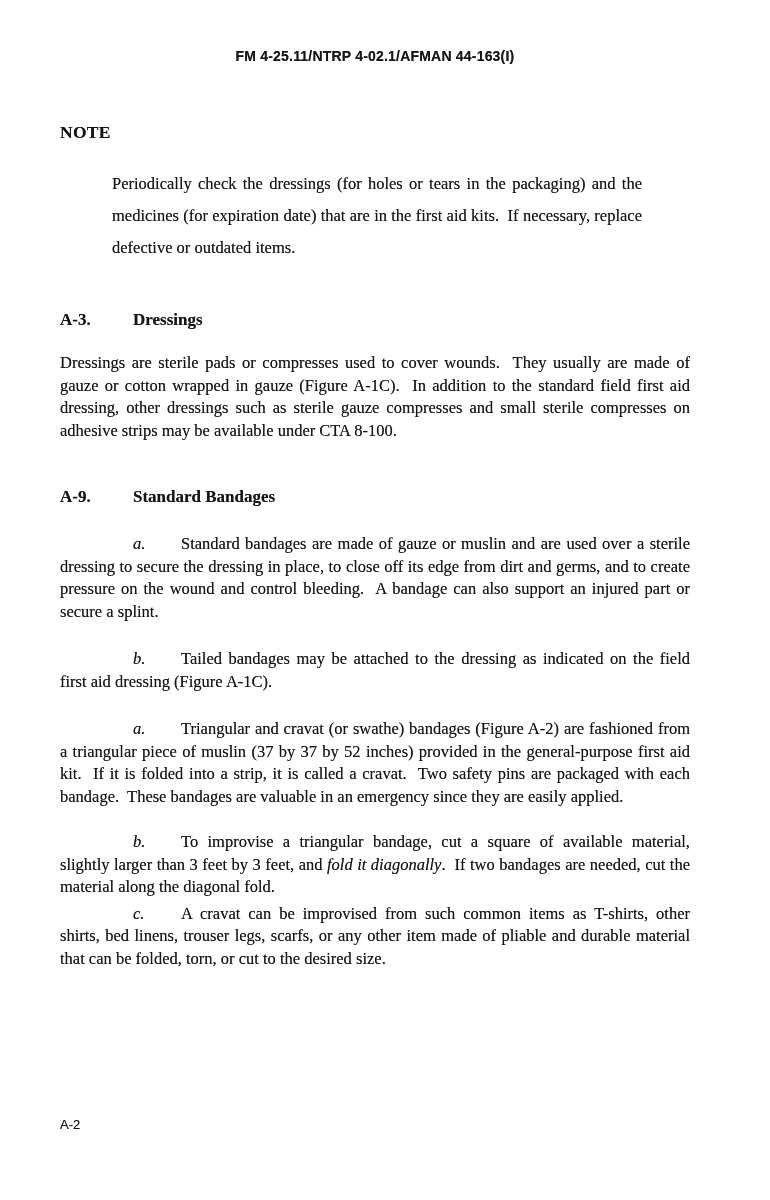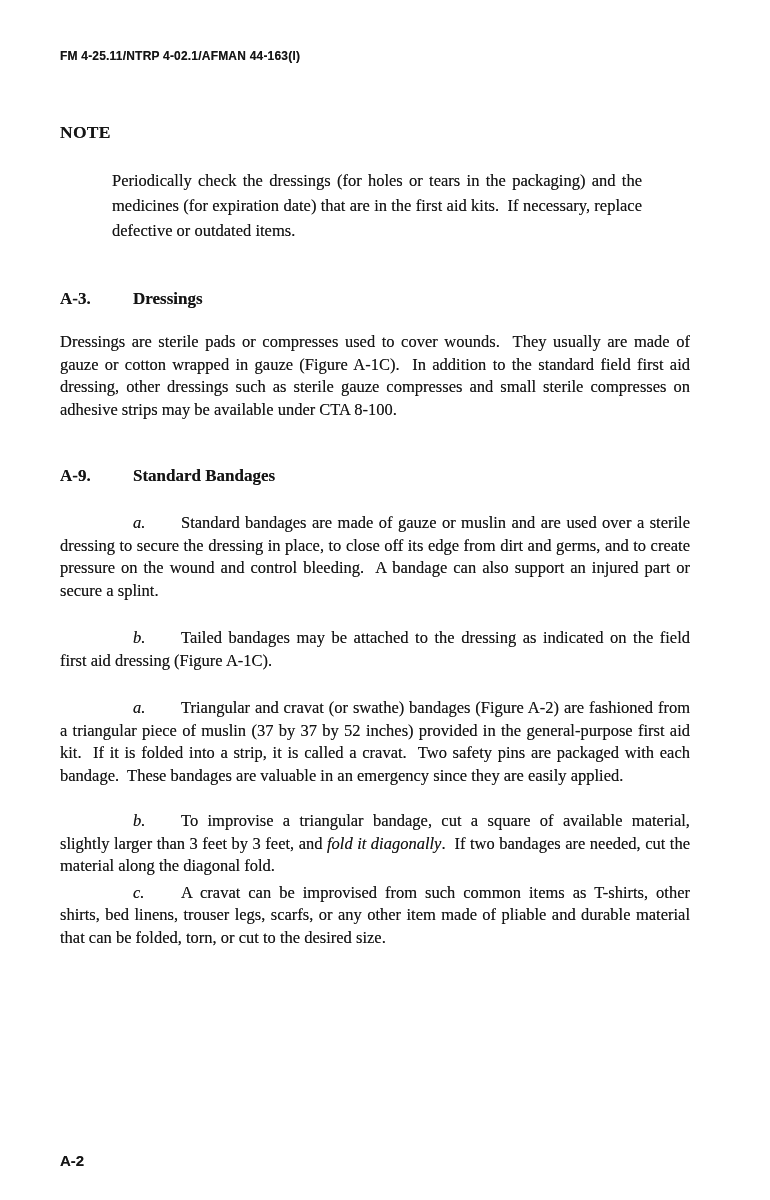--- a/index.html
+++ b/index.html
@@ -15,40 +15,41 @@
     background: #ffffff;
     color: #151515;
     overflow: hidden;
     box-sizing: border-box;
     padding: 46px 80px 0 60px;
     text-shadow: 0 0 0.3px rgba(0,0,0,0.55);
   }
   .doc-header {
     font-family: "Liberation Sans", sans-serif;
     font-weight: bold;
-    font-size: 12px;
+    font-size: 14px;
     line-height: 20px;
     letter-spacing: 0.2px;
+    text-align: center;
   }
   .note-title {
     margin: 56px 0 0 0;
     text-align: left;
     font-family: "Liberation Serif", serif;
     font-weight: bold;
     font-size: 17.5px;
     line-height: 20px;
     letter-spacing: 0.3px;
   }
   .note-body {
     margin: 26px 48px 16px 52px;
     text-align: justify;
     text-align-last: left;
     font-family: "Liberation Serif", serif;
     font-size: 16.5px;
-    line-height: 25px;
+    line-height: 32px;
   }
   .sec-head {
     margin: 46px 0 0 0;
     font-family: "Liberation Serif", serif;
     font-weight: bold;
     font-size: 17px;
     line-height: 20px;
   }
   .sec-head .sec-num {
     display: inline-block;
@@ -74,24 +75,24 @@
     font-style: italic;
   }
   .m25 { margin-top: 25px; }
   .m23 { margin-top: 23px; }
   .m45 { margin-top: 45px; }
   .m20 { margin-top: 4px; }
   em { font-style: italic; }
   .doc-footer {
     position: absolute;
     left: 60px;
-    top: 1151px;
+    top: 1115px;
     font-family: "Liberation Sans", sans-serif;
-    font-weight: bold;
-    font-size: 15px;
+    font-weight: normal;
+    font-size: 13px;
     line-height: 20px;
   }
 </style>
 </head>
 <body>
 
 <div class="page">
 
   <div class="doc-header">
     <span>FM 4-25.11/NTRP 4-02.1/AFMAN 44-163(I)</span>

